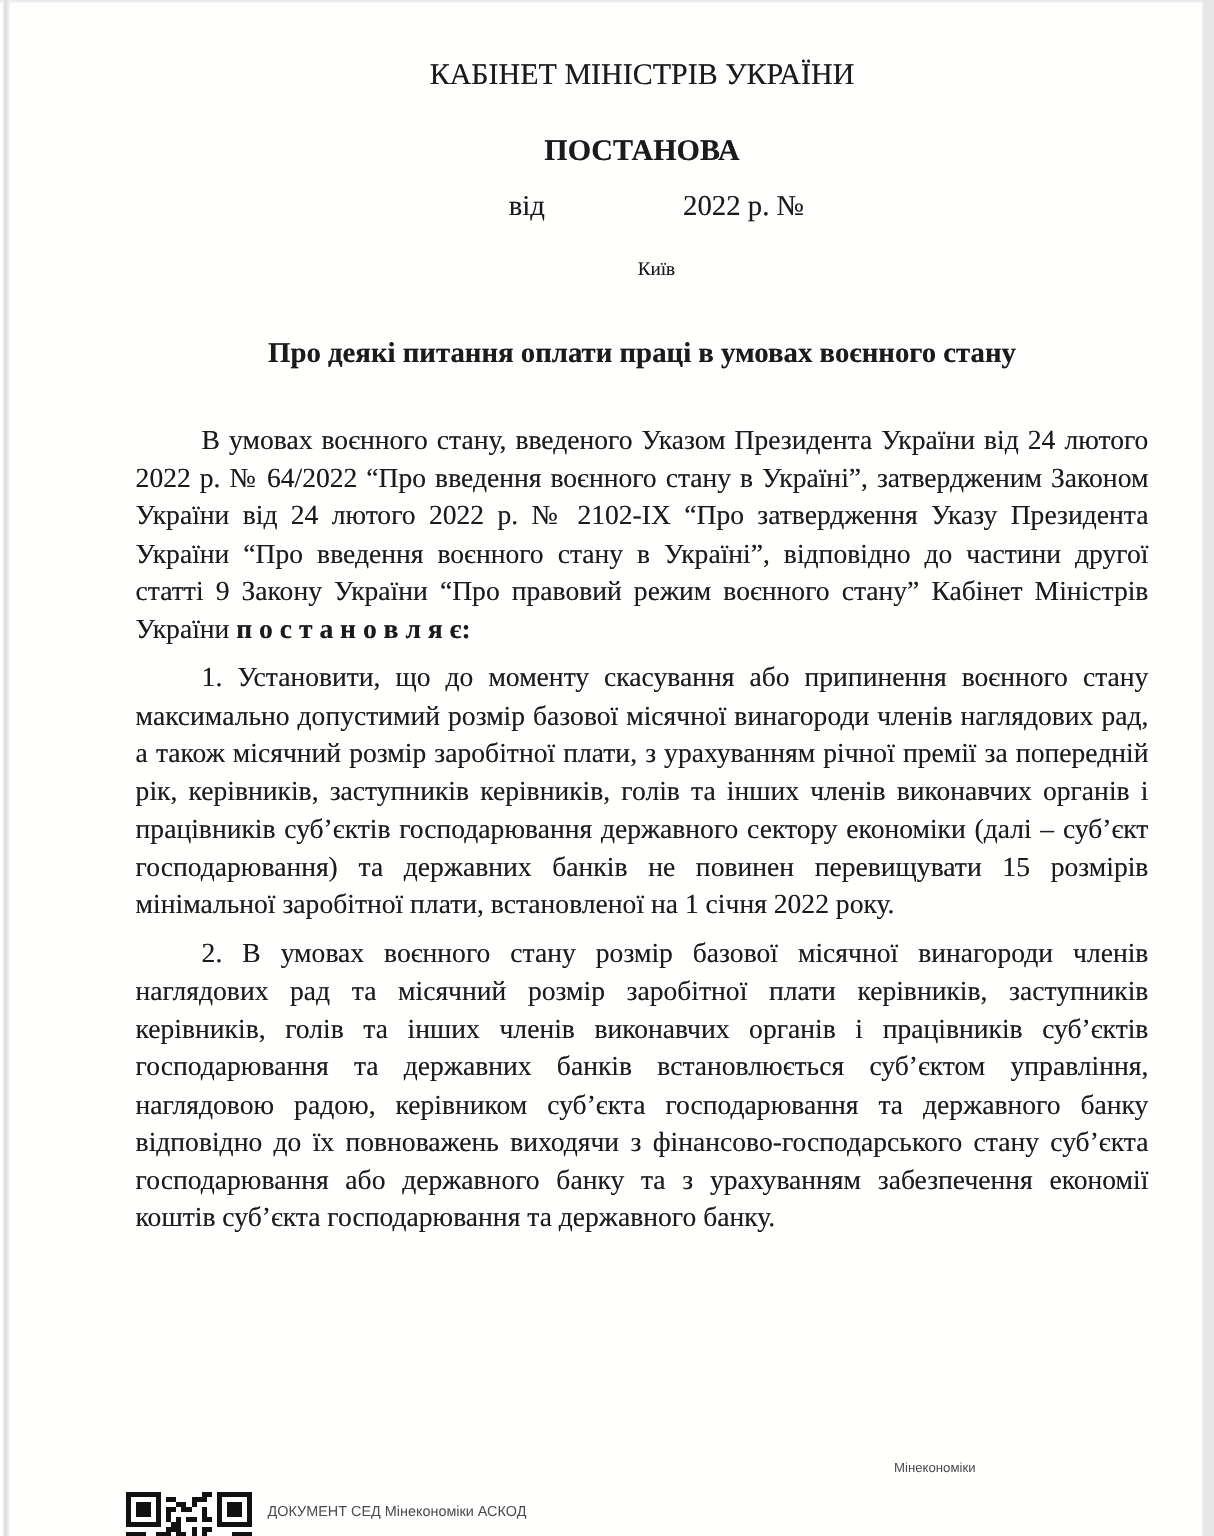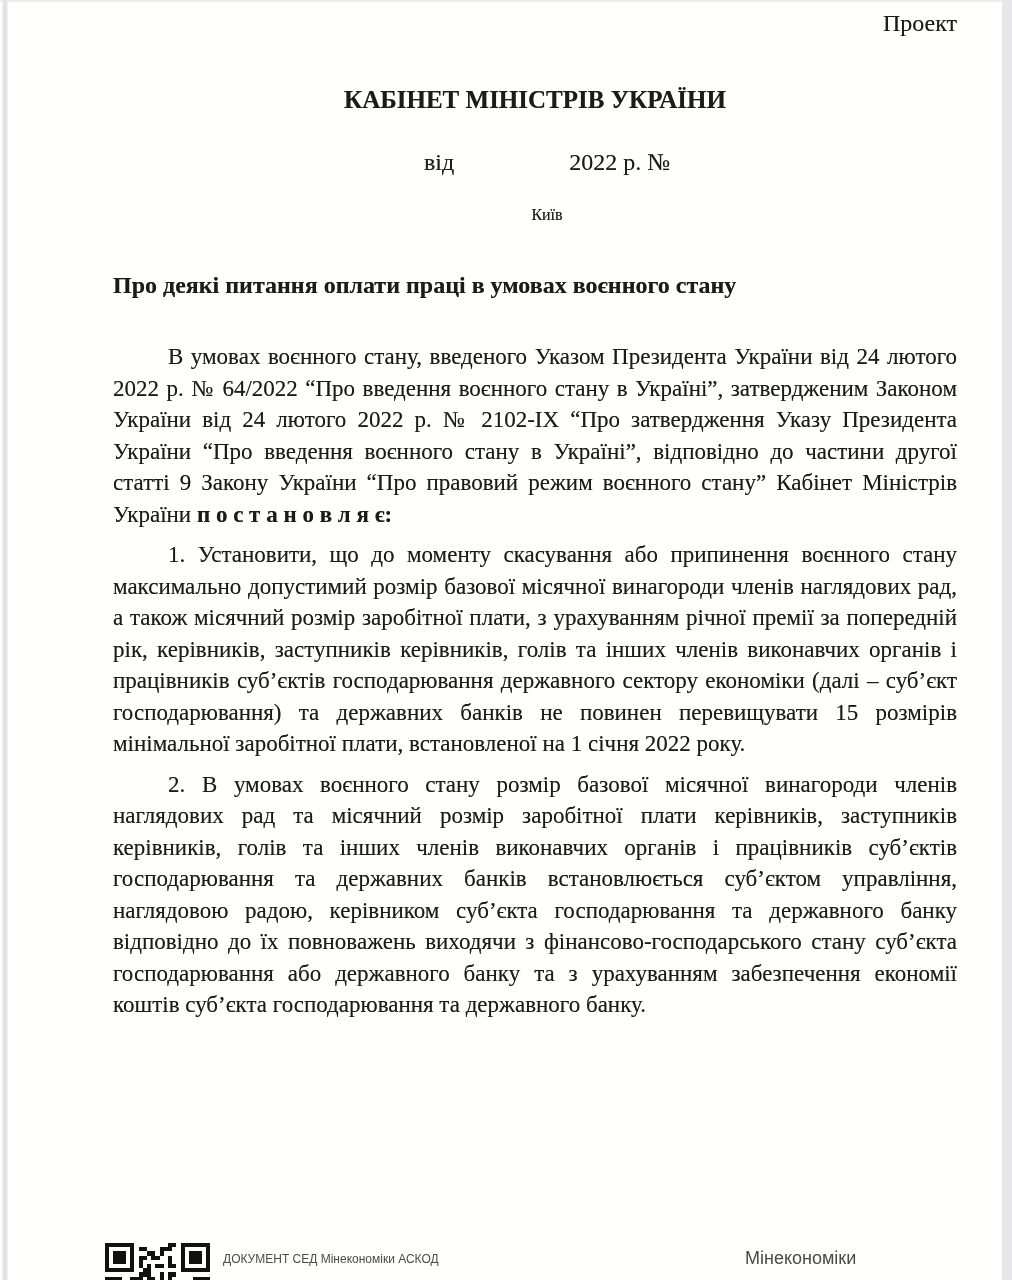--- a/index.html
+++ b/index.html
@@ -41,33 +41,33 @@
     text-align: right;
     font-size: 24px;
     line-height: 27px;
     text-shadow: 0 0 0.5px rgba(20,20,20,0.5);
   }
   .org-name {
     margin-top: 50px;
     text-align: center;
     font-size: 25px;
     line-height: 26px;
-    font-weight: bold;
+    font-weight: normal;
     text-shadow: 0 0 0.5px rgba(20,20,20,0.55);
   }
   .doc-type {
     margin-top: 37px;
     text-align: center;
     font-size: 25px;
     line-height: 26px;
     font-weight: bold;
     text-shadow: 0 0 0.5px rgba(20,20,20,0.55);
   }
   .date-line {
-    margin-top: 36px;
+    margin-top: 20px;
     position: relative;
     left: 12px;
     text-align: center;
     font-size: 24px;
     line-height: 26px;
     text-shadow: 0 0 0.5px rgba(20,20,20,0.5);
   }
   .date-gap {
     display: inline-block;
     width: 115px;
@@ -76,21 +76,21 @@
     margin-top: 27px;
     position: relative;
     left: 12px;
     text-align: center;
     font-size: 16px;
     line-height: 26px;
     text-shadow: 0 0 0.5px rgba(20,20,20,0.5);
   }
   .doc-title {
     margin-top: 44px;
-    text-align: left;
+    text-align: center;
     font-size: 24px;
     line-height: 26px;
     font-weight: bold;
     text-shadow: 0 0 0.5px rgba(20,20,20,0.55);
   }
   .body-text {
     margin-top: 43px;
     font-size: 23px;
     line-height: 31.5px;
     text-align: justify;
@@ -116,42 +116,42 @@
     left: 223px;
     top: 1249px;
     font-family: "Liberation Sans", "DejaVu Sans", sans-serif;
     font-size: 12px;
     line-height: 20px;
     color: #4a4a4a;
   }
   .footer-label-right {
     position: absolute;
     left: 745px;
-    top: 1248px;
+    top: 1214px;
     font-family: "Liberation Sans", "DejaVu Sans", sans-serif;
-    font-size: 18px;
+    font-size: 11px;
     line-height: 20px;
     color: #4a4a4a;
   }
 </style>
 </head>
 <body>
 
 <div class="sheet">
 
   <div class="edge-top"></div>
   <div class="edge-left"></div>
   <div class="edge-right"></div>
 
   <div class="content">
 
-    <div class="project-label">Проект</div>
 
     <div class="org-name">КАБІНЕТ МІНІСТРІВ УКРАЇНИ</div>
 
+    <div class="doc-type">ПОСТАНОВА</div>
 
     <div class="date-line">
       <span>від</span><span class="date-gap"></span><span>2022 р. №</span>
     </div>
 
     <div class="city-line">Київ</div>
 
     <div class="doc-title">Про деякі питання оплати праці в умовах воєнного стану</div>
 
     <div class="body-text">

